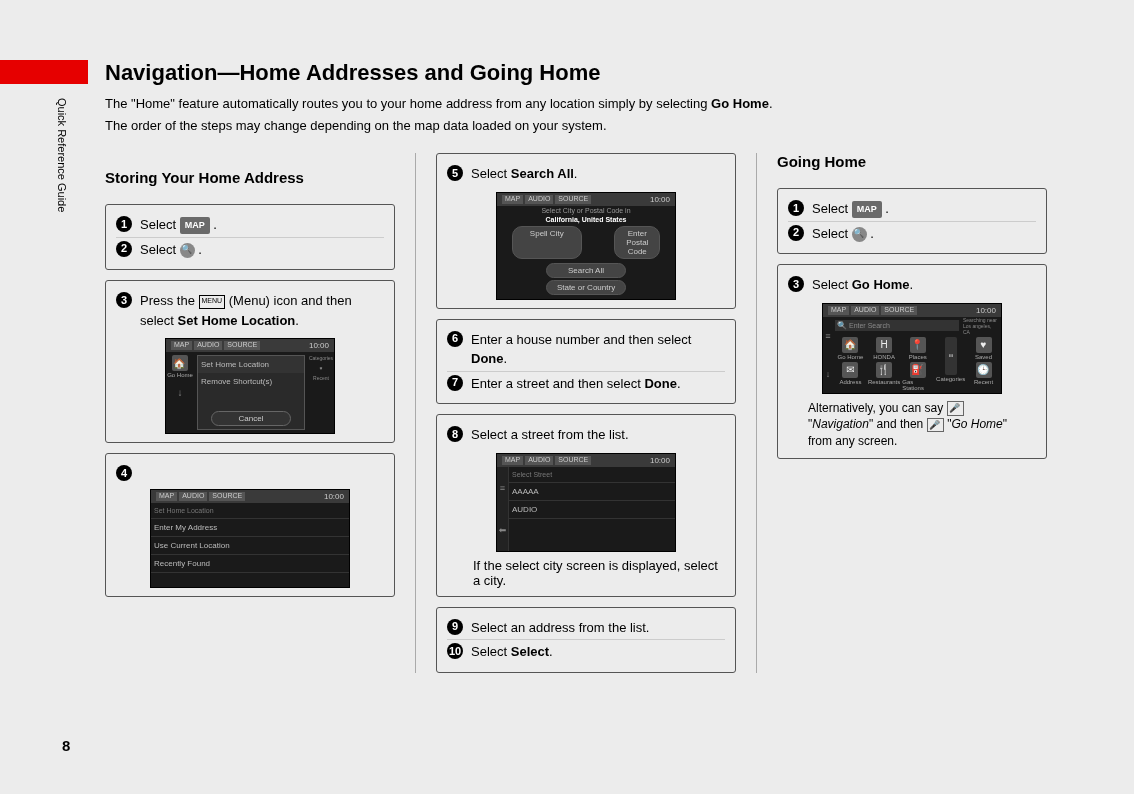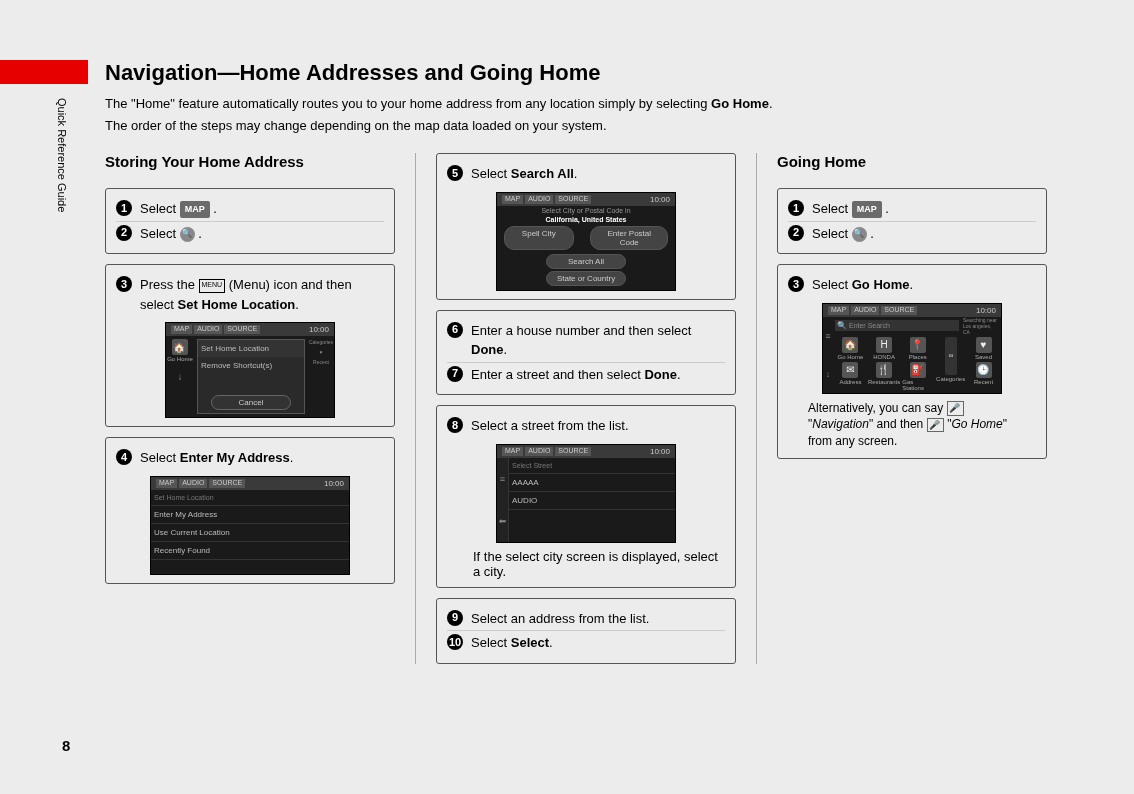--- a/index.html
+++ b/index.html
@@ -8,21 +8,21 @@
 .red-tab { position: absolute; left: 0; top: 60px; width: 88px; height: 24px; background: #e60000; }
 .side-text { position: absolute; left: 56px; top: 98px; writing-mode: vertical-rl; font-size: 11px; font-weight: 400; }
 .content { position: absolute; left: 105px; top: 60px; right: 60px; }
 .title { font-size: 22px; font-weight: 700; margin-bottom: 8px; }
 .intro p { font-size: 13px; line-height: 1.5; margin-bottom: 2px; }
 .intro b { font-weight: 700; }
 .pill { display: inline-block; background: #000; color: #fff; border-radius: 9px; padding: 0 6px 0 2px; font-size: 11px; font-weight: 700; vertical-align: middle; position: relative; line-height: 16px; }
 .pill::before { content: ''; display: inline-block; width: 7px; height: 7px; background: #fff; clip-path: polygon(0 0, 0 100%, 100% 50%); margin-right: 2px; margin-left: 2px; }
 .columns { display: flex; margin-top: 18px; gap: 0; }
 .col { display: flex; flex-direction: column; gap: 10px; }
-.col1 { width: 290px; }
+.col1 { width: 290px; margin-top: 16px; }
 .col2 { width: 300px; }
 .col3 { width: 270px; }
 .vline { border-right: 1px solid #aaa; margin: 0 20px; }
 .sub-title { font-size: 15px; font-weight: 700; margin-bottom: 8px; }
 .card { border: 1px solid #555; border-radius: 3px; background: #ececec; padding: 8px 10px; }
 .step { display: flex; align-items: flex-start; gap: 8px; padding: 2px 0; line-height: 1.5; }
 .step + .step { border-top: 1px solid #ccc; }
 .num { display: inline-flex; width: 16px; height: 16px; background: #000; color: #fff; border-radius: 50%; font-size: 11px; font-weight: 700; align-items: center; justify-content: center; flex-shrink: 0; margin-top: 1px; }
 .step-text { flex: 1; font-size: 13px; }
 .step-text b { font-weight: 700; }
@@ -110,21 +110,20 @@
                 <span>♥</span>
                 <span>Recent</span>
               </div>
             </div>
           </div>
         </div>
 
         <div class="card">
           <div class="step">
             <span class="num">4</span>
-            <div class="step-text"><span>Select </span><b>Enter My Address</b><span>.</span></div>
           </div>
           <div class="screenshot screen" style="width:200px;">
             <div class="screen-top">
                 <div class="tabs">
                   <span>MAP</span>
                   <span>AUDIO</span>
                   <span>SOURCE</span>
                 </div>
                 <span>10:00</span>
               </div>
@@ -151,21 +150,21 @@
                   <span>MAP</span>
                   <span>AUDIO</span>
                   <span>SOURCE</span>
                 </div>
                 <span>10:00</span>
               </div>
             <div class="screen-label">Select City or Postal Code in</div>
             <div class="screen-label" style="color:#fff; font-weight:bold;">California, United States</div>
             <div style="display:flex; justify-content:center; gap:3px;">
               <div class="screen-btn" style="width:70px;">Spell City</div>
-              <div class="screen-btn" style="width:78px;">Enter Postal Code</div>
+              <div class="screen-btn" style="width:46px;">Enter Postal Code</div>
             </div>
             <div class="screen-btn">Search All</div>
             <div class="screen-btn" style="margin-bottom:4px;">State or Country</div>
           </div>
         </div>
 
         <div class="card">
           <div class="step">
             <span class="num">6</span>
             <div class="step-text"><span>Enter a house number and then select </span><b>Done</b><span>.</span></div>

